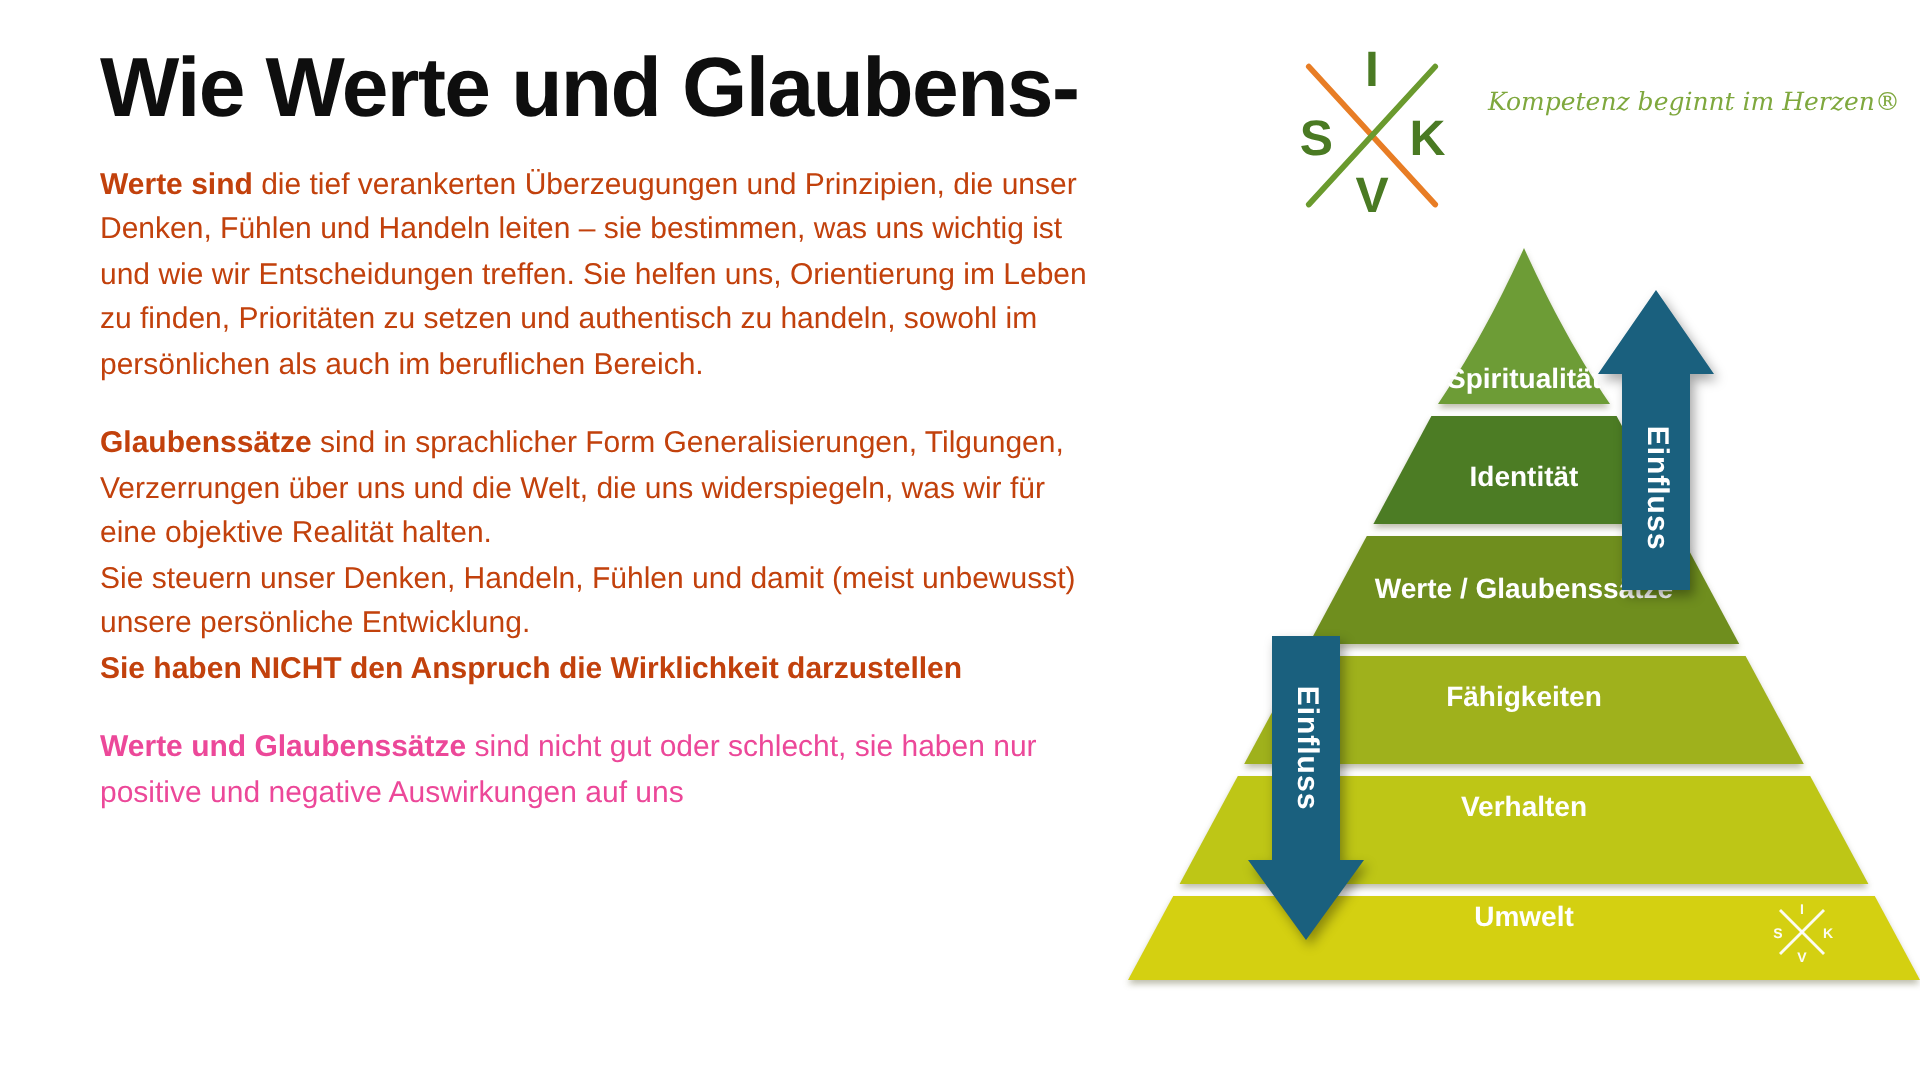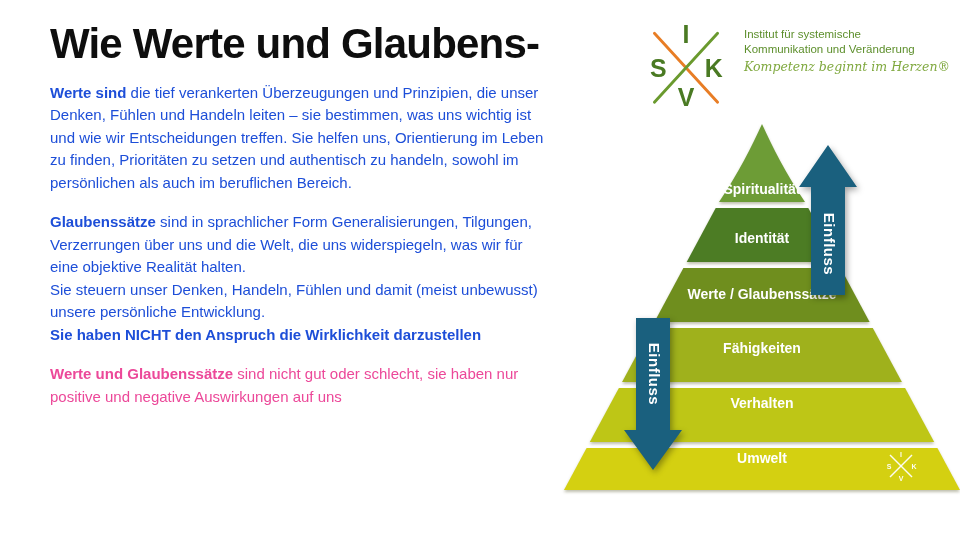--- a/index.html
+++ b/index.html
@@ -3,32 +3,32 @@
 <meta charset="utf-8">
 <style>
   html,body{margin:0;padding:0;background:#ffffff;}
   .slide{position:relative;width:960px;height:540px;background:#ffffff;overflow:hidden;
          font-family:"Liberation Sans",sans-serif;color:#1d1d1d;}
 
   
   .left-col{position:absolute;left:50px;top:22px;width:575px;}
   .page-title{margin:0 0 15px 0;font-size:42px;line-height:1.07;font-weight:bold;
               color:#0e0e0e;letter-spacing:-0.8px;white-space:nowrap;}
-  .body-par{width:500px;margin:0 0 17px 0;font-size:15px;line-height:1.5;color:#1d4ed8;}
+  .body-par{width:500px;margin:0 0 17px 0;font-size:15px;line-height:1.5;color:#c2410c;}
   .body-par strong{font-weight:bold;}
   .orange-par{color:#ec4899;}
 
   
   .logo-block{position:absolute;left:640px;top:18px;display:flex;align-items:flex-start;}
   .logo-mark{width:92px;height:90px;flex:0 0 auto;}
   .logo-letters{font-family:"Liberation Sans",sans-serif;font-weight:bold;}
   .logo-text{margin-left:12px;padding-top:9px;}
   .logo-org{font-size:11.5px;line-height:1.32;color:#5d8f2c;}
   .logo-owner{font-size:11.5px;line-height:1.32;color:#e87d25;margin-top:6px;}
-  .logo-tagline{font-size:12.5px;font-style:italic;color:#7fa83e;margin-top:2px;
+  .logo-tagline{font-size:12.5px;font-style:italic;color:#7fa83e;margin-top:16px;
                 font-family:"DejaVu Serif",serif;}
 
   
   .pyramid-svg{position:absolute;left:552px;top:112px;width:410px;height:390px;}
   .band{filter:drop-shadow(0 2px 1.5px rgba(70,70,20,.35));}
   .band-label{font-family:"Liberation Sans",sans-serif;font-size:14px;font-weight:bold;
               fill:#ffffff;text-anchor:middle;}
   .arrow{filter:drop-shadow(2px 3px 3px rgba(0,0,0,.35));}
   .arrow-label{font-family:"Liberation Sans",sans-serif;font-size:15px;font-weight:bold;
                fill:#ffffff;text-anchor:middle;letter-spacing:.5px;}
@@ -53,24 +53,20 @@
   <div class="logo-block">
     <svg class="logo-mark" viewBox="0 0 90 94">
       <line x1="12" y1="16" x2="78" y2="88" stroke-width="3" stroke-linecap="round" stroke="#e87d25"></line>
       <line x1="12" y1="88" x2="78" y2="16" stroke-width="3" stroke-linecap="round" stroke="#6a9a2e"></line>
       <text class="logo-letters" x="45" y="26" font-size="26" text-anchor="middle" fill="#4a7a23">I</text>
       <text class="logo-letters" x="16" y="62" font-size="26" text-anchor="middle" fill="#4a7a23">S</text>
       <text class="logo-letters" x="74" y="62" font-size="26" text-anchor="middle" fill="#4a7a23">K</text>
       <text class="logo-letters" x="45" y="92" font-size="26" text-anchor="middle" fill="#4a7a23">V</text>
     </svg>
     <div class="logo-text">
-      <div class="logo-org">
-        <div>Institut für systemische</div>
-        <div>Kommunikation und Veränderung</div>
-      </div>
       <div class="logo-tagline">Kompetenz beginnt im Herzen®</div>
     </div>
   </div>
 
   <svg class="pyramid-svg" viewBox="0 0 410 390">
 
     <path class="band" d="M210,12 C200,34 186,62 167,90 L253,90 C234,62 220,34 210,12 Z" fill="#6d9c36"></path>
 
     <polygon class="band" points="163.7,96 256.3,96 285.3,150 134.7,150" fill="#4c7c24"></polygon>
 

